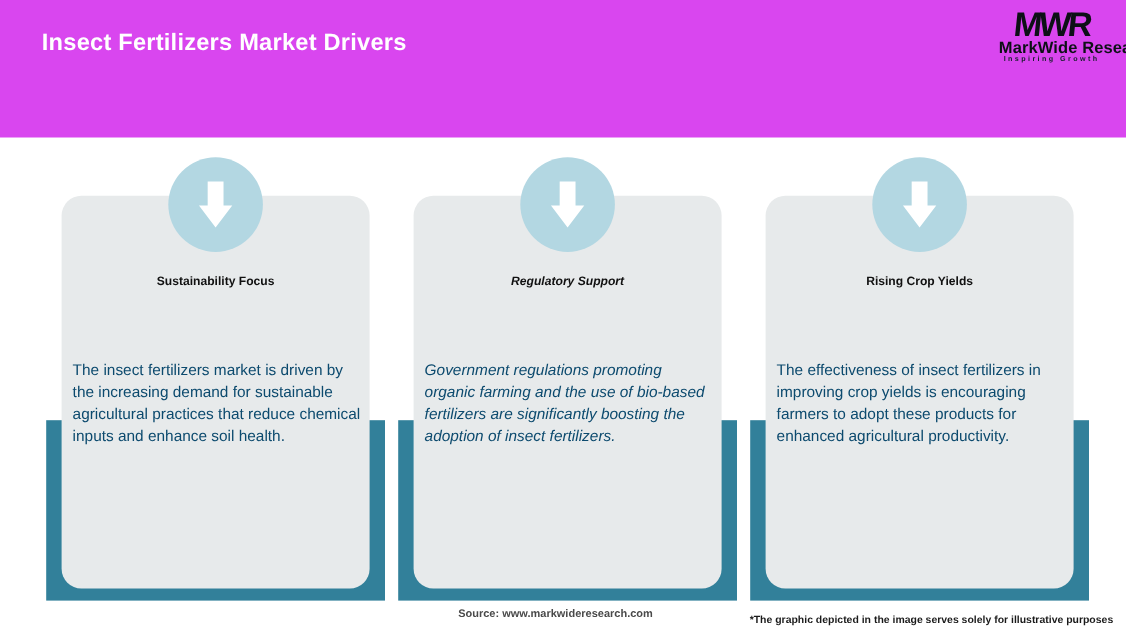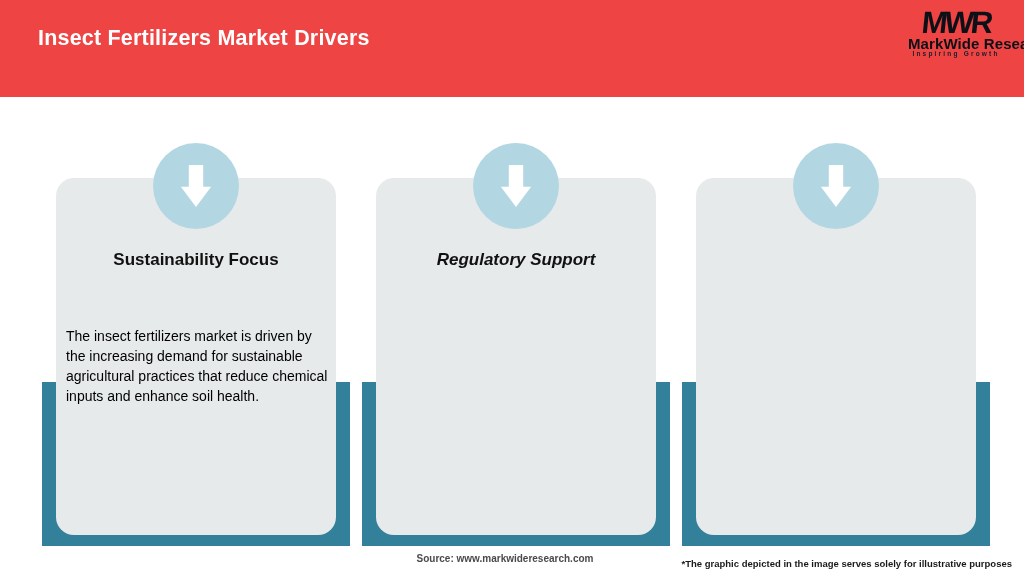--- a/index.html
+++ b/index.html
@@ -9,22 +9,22 @@
     height: 576px;
     background: #ffffff;
     overflow: hidden;
     font-family: "Liberation Sans", sans-serif;
   }
 
   
   .header {
     position: absolute;
     left: 0; top: 0;
-    width: 1024px; height: 97px;
-    background: #ef4444;
+    width: 1024px; height: 125px;
+    background: #d946ef;
   }
   .header-title {
     position: absolute;
     left: 38px; top: 22px;
     font-size: 21.5px;
     line-height: 32px;
     font-weight: 700;
     color: #ffffff;
     letter-spacing: 0.2px;
   }
@@ -92,32 +92,32 @@
   }
   .backing-a { left: 42px; }  .card-a { left: 56px; }  .badge-a { left: 153px; }
   .backing-b { left: 362px; } .card-b { left: 376px; font-style: italic; } .badge-b { left: 473px; }
   .backing-c { left: 682px; } .card-c { left: 696px; } .badge-c { left: 793px; }
 
   .card-title {
     position: absolute;
     top: 72px;
     left: 0; right: 0;
     text-align: center;
-    font-size: 17px;
+    font-size: 11px;
     font-weight: 700;
     color: #111111;
   }
   .card-body {
     position: absolute;
     top: 148px;
     left: 10px;
     right: 7px;
     font-size: 14px;
     line-height: 20px;
-    color: #000000;
+    color: #0c4a6e;
   }
 
   
   .source {
     position: absolute;
     left: 330px;
     width: 350px;
     top: 553px;
     text-align: center;
     font-size: 10px;
@@ -154,29 +154,32 @@
   </div>
   <div class="badge badge-a">
     <svg width="62" height="62" viewBox="0 0 86 86">
       <polygon points="33,14 53,14 53,44 64,44 43,72 22,44 33,44" fill="#FFFFFF"></polygon>
     </svg>
   </div>
 
   <div class="backing backing-b"></div>
   <div class="card card-b">
     <div class="card-title">Regulatory Support</div>
+    <div class="card-body">Government regulations promoting organic farming and the use of bio-based fertilizers are significantly boosting the adoption of insect fertilizers.</div>
   </div>
   <div class="badge badge-b">
     <svg width="62" height="62" viewBox="0 0 86 86">
       <polygon points="33,14 53,14 53,44 64,44 43,72 22,44 33,44" fill="#FFFFFF"></polygon>
     </svg>
   </div>
 
   <div class="backing backing-c"></div>
   <div class="card card-c">
+    <div class="card-title">Rising Crop Yields</div>
+    <div class="card-body">The effectiveness of insect fertilizers in improving crop yields is encouraging farmers to adopt these products for enhanced agricultural productivity.</div>
   </div>
   <div class="badge badge-c">
     <svg width="62" height="62" viewBox="0 0 86 86">
       <polygon points="33,14 53,14 53,44 64,44 43,72 22,44 33,44" fill="#FFFFFF"></polygon>
     </svg>
   </div>
 
   <div class="source">Source: www.markwideresearch.com</div>
   <div class="disclaimer">*The graphic depicted in the image serves solely for illustrative purposes</div>
 

